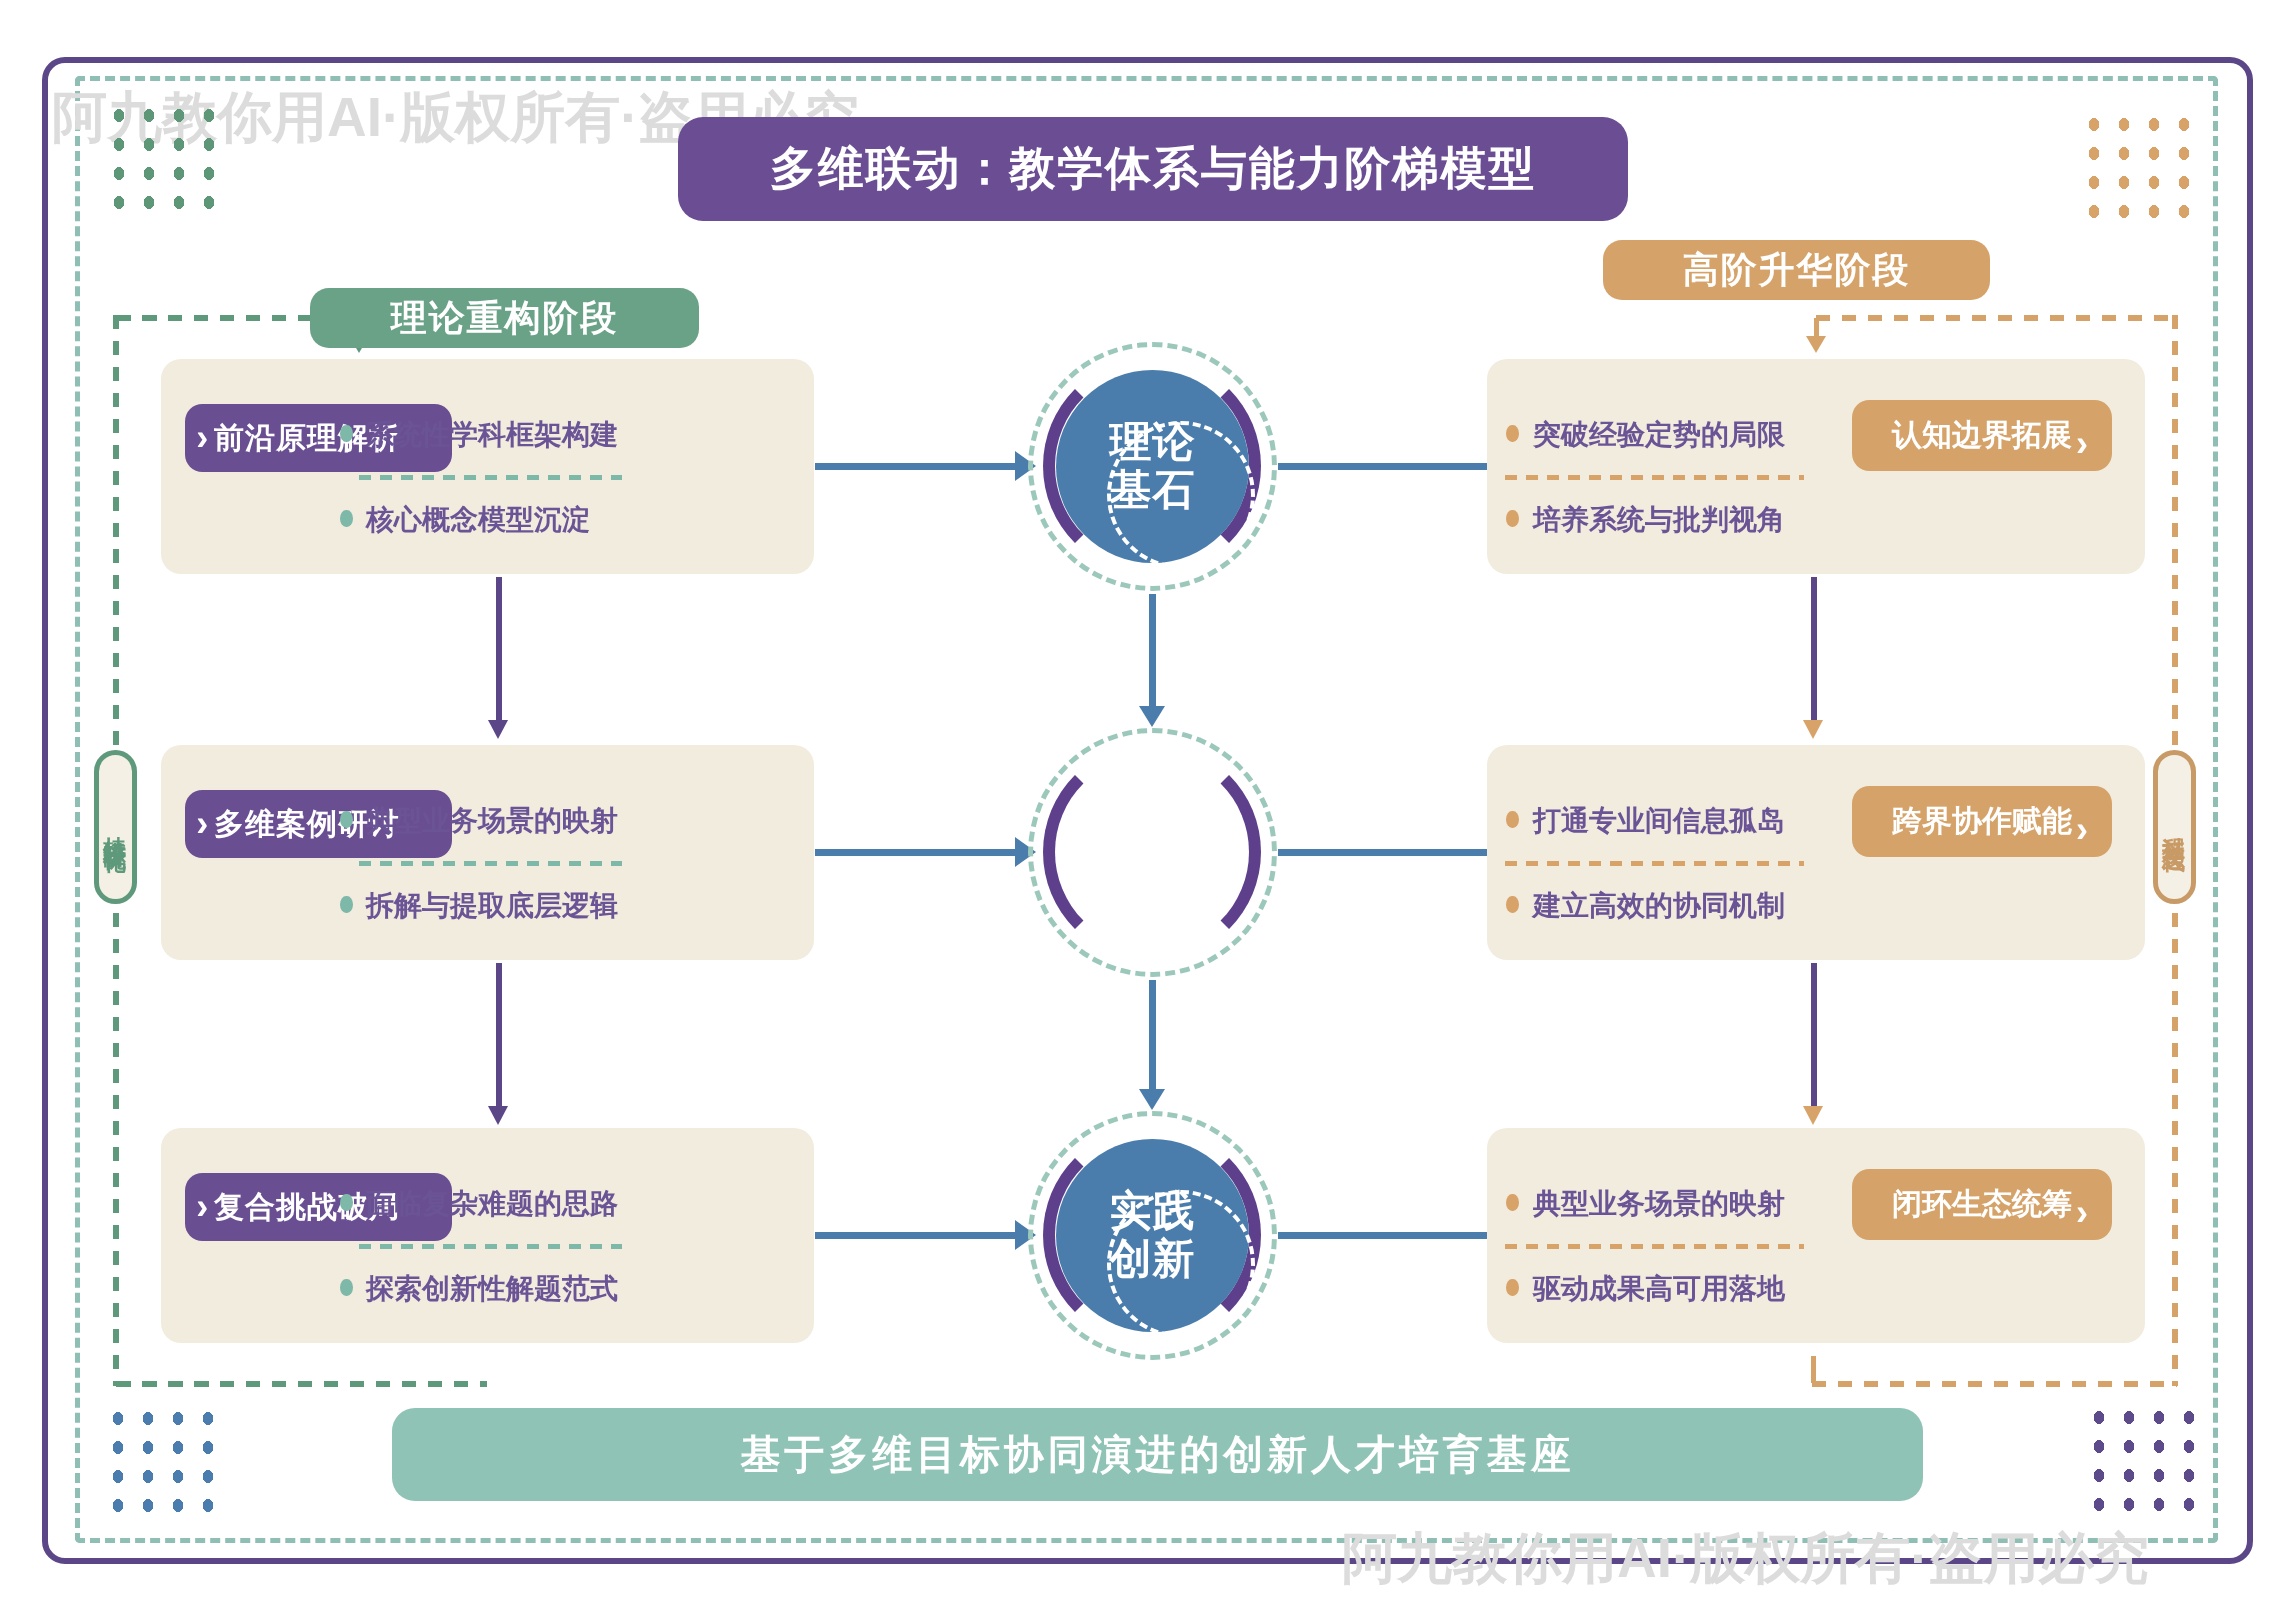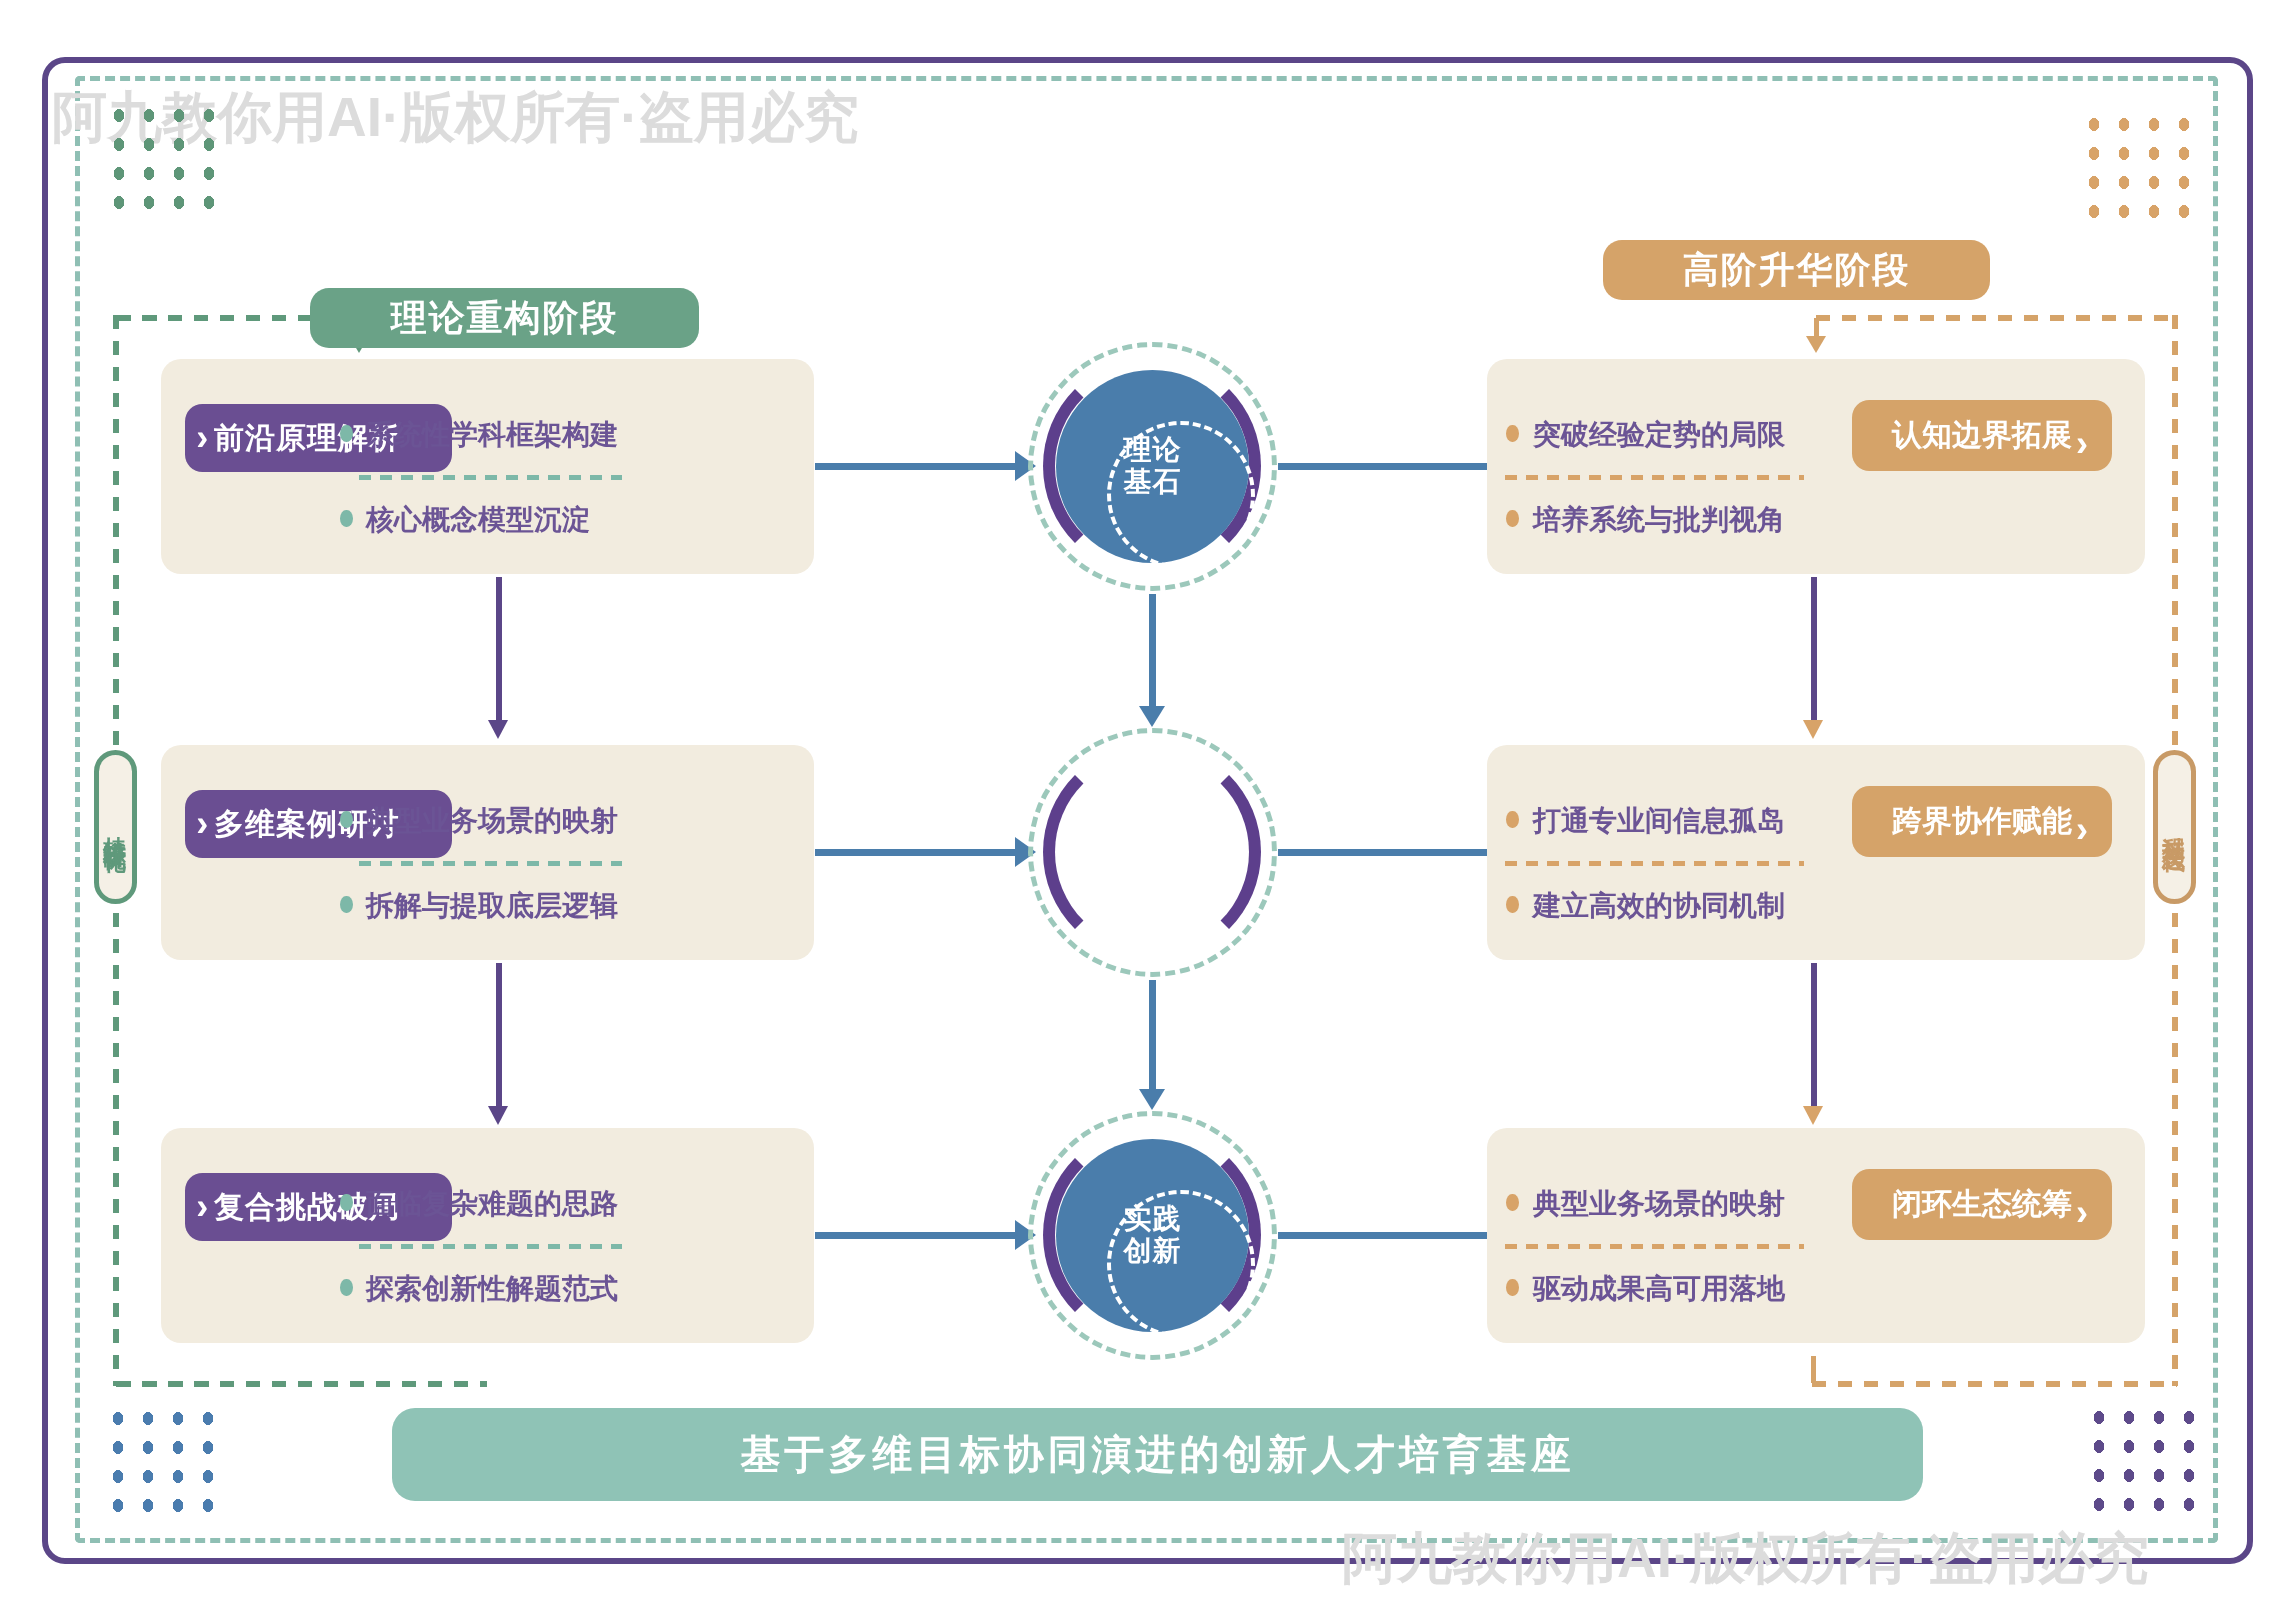--- a/index.html
+++ b/index.html
@@ -102,21 +102,21 @@
   .circle-wrap { position:absolute; left:1028px; top:-17.4px; width:249px; height:249px; }
   .oring { position:absolute; inset:0; border:5.3px dashed var(--teal_ring); border-radius:50%; }
   .arc { position:absolute; left:15.4px; top:15.4px; width:218px; height:218px;
     border:12.5px solid transparent; border-radius:50%; }
   .arc-l { border-left-color:var(--arc_purple); }
   .arc-r { border-right-color:var(--arc_purple); }
   .bluec { position:absolute; left:28px; top:28px; width:193px; height:193px; border-radius:50%;
     background:var(--blue); display:flex; align-items:center; justify-content:center; }
   .iring { position:absolute; left:51px; top:51px; width:148px; height:148px;
     border:4.3px dashed #fff; border-radius:50%; }
-  .ctext { color:#fff; font-size:28px; font-weight:bold; text-align:center; line-height:1.15;
+  .ctext { color:#fff; font-size:42px; font-weight:bold; text-align:center; line-height:1.15;
     letter-spacing:1px; position:relative; z-index:2; }
 
   
   .varr-line { position:absolute; }
   .v-purple { width:5.8px; background:var(--outer_border); left:496px; }
   .v-purple-r { width:5.8px; background:var(--outer_border); left:1811px; }
   .v-blue { width:6.7px; background:var(--blue); left:1149px; }
   .head-down-purple { position:absolute; width:0; height:0; left:488px;
     border-left:10.6px solid transparent; border-right:10.6px solid transparent;
     border-top:19px solid var(--outer_border); }
@@ -141,20 +141,21 @@
   <div class="abs border-teal"></div>
 
   <div class="abs wm wm-top">阿九教你用AI·版权所有·盗用必究</div>
   <div class="abs wm wm-bottom">阿九教你用AI·版权所有·盗用必究</div>
 
   <div class="abs dots dots-green"></div>
   <div class="abs dots dots-tan"></div>
   <div class="abs dots dots-blue"></div>
   <div class="abs dots dots-purple"></div>
 
+  <div class="abs title">多维联动：教学体系与能力阶梯模型</div>
 
   <div class="abs stage stage-l">理论重构阶段</div>
   <div class="abs stage stage-r">高阶升华阶段</div>
 
   <div class="abs hdash g-dash-h" style="left:116px; top:315px; width:243px;"></div>
   <div class="abs vdash g-dash-v" style="left:113px; top:315px; height:1071px;"></div>
   <div class="abs hdash g-dash-h" style="left:116px; top:1381px; width:371px;"></div>
   <div class="abs stub" style="left:357px; top:318px; height:19px; background:var(--loop_green);"></div>
   <div class="abs tri-down" style="left:349px; top:336px; border-top:17.4px solid var(--loop_green);"></div>
 

